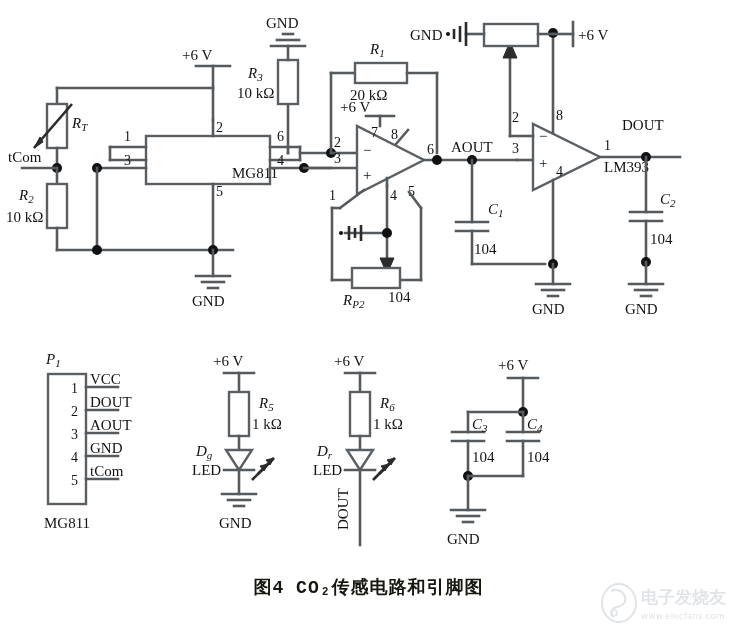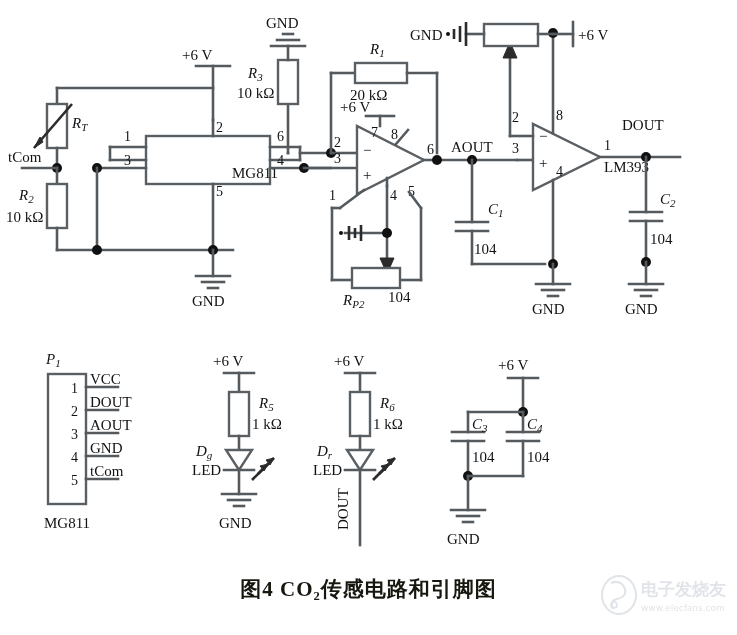--- a/index.html
+++ b/index.html
@@ -18,25 +18,25 @@
   .box{stroke:#5a5f63;stroke-width:2.4;fill:#ffffff;}
   .node{fill:#111111;}
   .sym{stroke:#2b2b2b;stroke-width:2.6;fill:none;}
   .symfill{fill:#2b2b2b;stroke:#2b2b2b;stroke-width:1;}
   .lbl{font-family:"Liberation Serif", serif;font-size:15px;fill:#121212;}
   .lbl-i{font-family:"Liberation Serif", serif;font-size:15px;font-style:italic;fill:#121212;}
   .lbl-sm{font-family:"Liberation Serif", serif;font-size:11px;fill:#121212;}
   .pin{font-family:"Liberation Serif", serif;font-size:14px;fill:#121212;}
   .caption{
     position:absolute;left:0;top:575px;width:737px;text-align:center;
-    font-family:Liberation Serif, serif;font-weight:bold;font-size:21px;color:#16170f;
+    font-family:Liberation Mono, monospace;font-weight:bold;font-size:18px;color:#16170f;
     letter-spacing:1px;
   }
   .watermark{
-    position:absolute;right:6px;bottom:12px;width:132px;height:58px;
+    position:absolute;right:6px;bottom:4px;width:132px;height:58px;
     opacity:0.30;pointer-events:none;
   }
   .wm-text{font-family:"DejaVu Sans", sans-serif;font-size:17px;fill:#9aa6b4;font-weight:bold;}
   .wm-url{font-family:"DejaVu Sans", sans-serif;font-size:9px;fill:#9aa6b4;}
 </style>
 </head>
 <body>
 
 <div id="figure">
 <svg width="737" height="635" viewBox="0 0 737 635" xmlns="http://www.w3.org/2000/svg">

